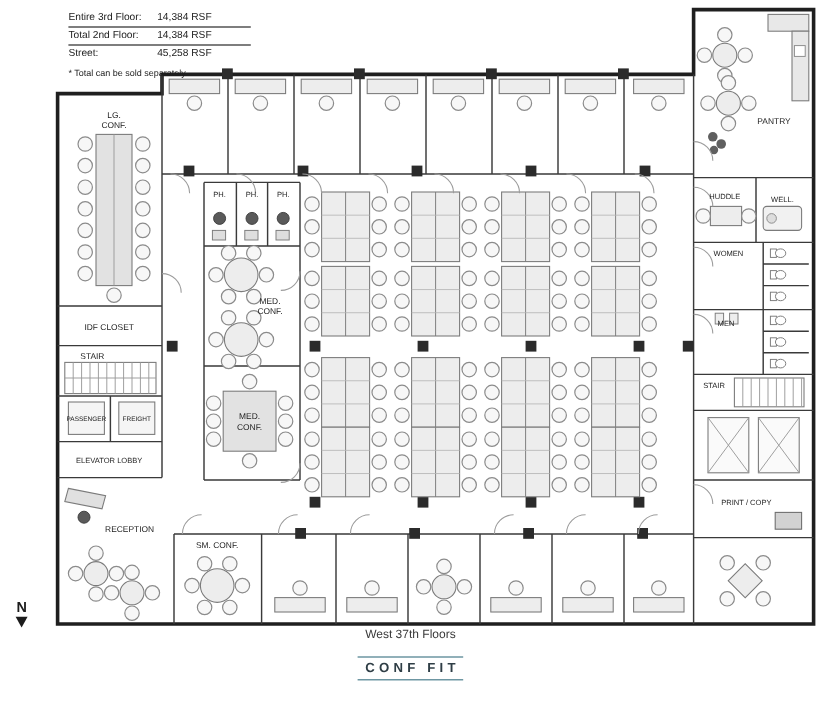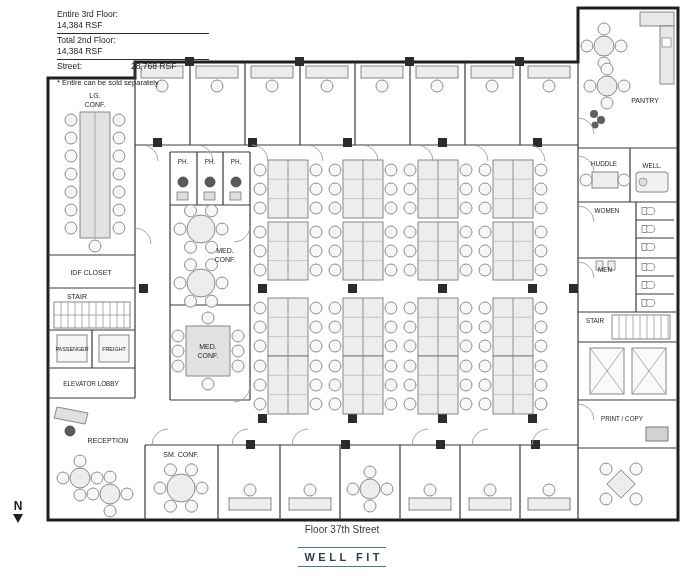--- a/index.html
+++ b/index.html
@@ -3,21 +3,21 @@
 <meta charset="utf-8">
 <style>
   html,body { margin:0; padding:0; background:#fff; }
   .root { position:relative; width:685px; height:588px; background:#fff;
           font-family:"Liberation Sans", sans-serif; color:#1c1c1c; overflow:hidden; }
   .plan-svg { position:absolute; left:0; top:0; }
 
   
   .legend { position:absolute; left:57px; top:8px; width:152px; font-size:8.5px; line-height:11px; }
   .legend-row { display:flex; padding:1px 0 2px 0; }
-  .legend-row.lined { border-bottom:1px solid #2a2a2a;flex-direction:column; }
+  .legend-row.lined { border-bottom:1px solid #2a2a2a; }
   .legend-label { width:74px; }
   .legend-foot { margin-top:3px; font-size:7.5px; }
 
   
   .street { position:absolute; left:342px; top:524px; transform:translateX(-50%);
             font-size:10px; color:#3a3a3a; white-space:nowrap; }
   .title-block { position:absolute; left:342px; top:547px; transform:translateX(-50%); text-align:center; }
   .title-rule { width:88px; height:1px; background:#4a7d8c; margin:0 auto; }
   .title-text { font-size:11px; font-weight:bold; letter-spacing:3.5px; padding-left:3.5px;
                 color:#2f3e46; margin:3px 0; white-space:nowrap; }
@@ -336,31 +336,31 @@
     <div class="legend-row lined">
       <span class="legend-label">Entire 3rd Floor:</span>
       <span class="legend-value">14,384 RSF</span>
     </div>
     <div class="legend-row lined">
       <span class="legend-label">Total 2nd Floor:</span>
       <span class="legend-value">14,384 RSF</span>
     </div>
     <div class="legend-row">
       <span class="legend-label">Street:</span>
-      <span class="legend-value">28,768 RSF</span>
+      <span class="legend-value">45,258 RSF</span>
     </div>
-    <div class="legend-foot">* Entire can be sold separately</div>
+    <div class="legend-foot">* Total can be sold separately</div>
   </div>
 
   <div class="north">
     <div class="north-n">N</div>
     <div class="north-arrow"></div>
   </div>
 
-  <div class="street">Floor 37th Street</div>
+  <div class="street">West 37th Floors</div>
 
   <div class="title-block">
     <div class="title-rule"></div>
-    <div class="title-text">WELL FIT</div>
+    <div class="title-text">CONF FIT</div>
     <div class="title-rule"></div>
   </div>
 
 </div>
 
 </body></html>

